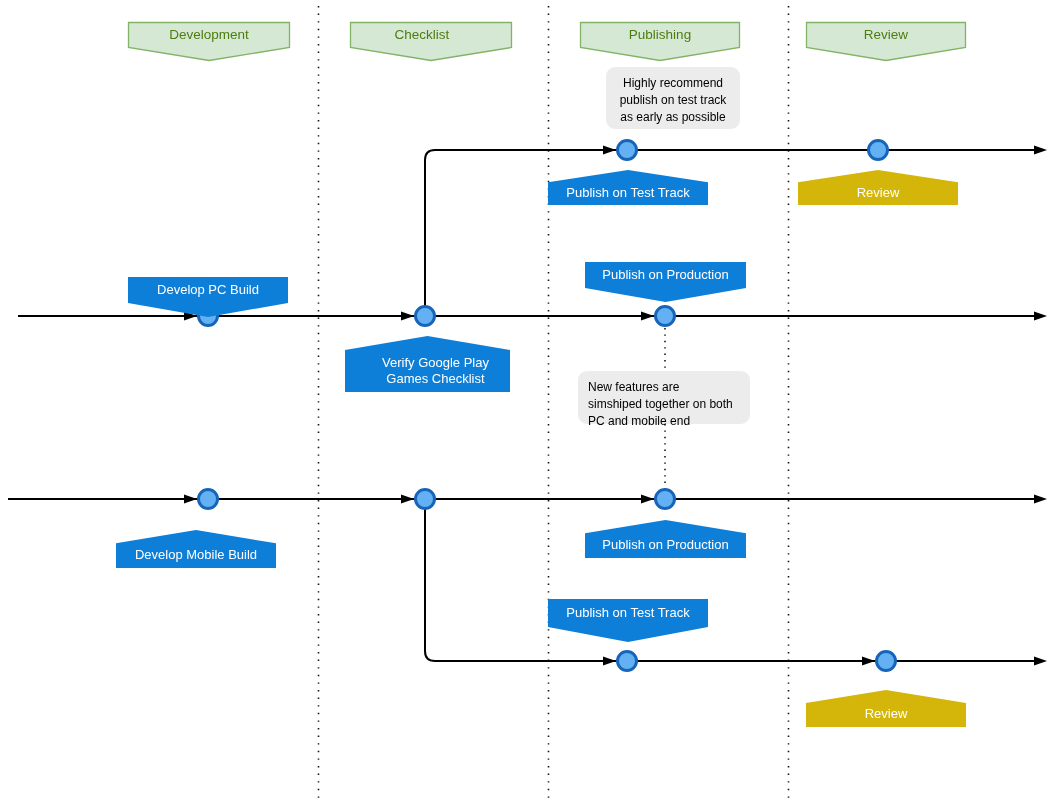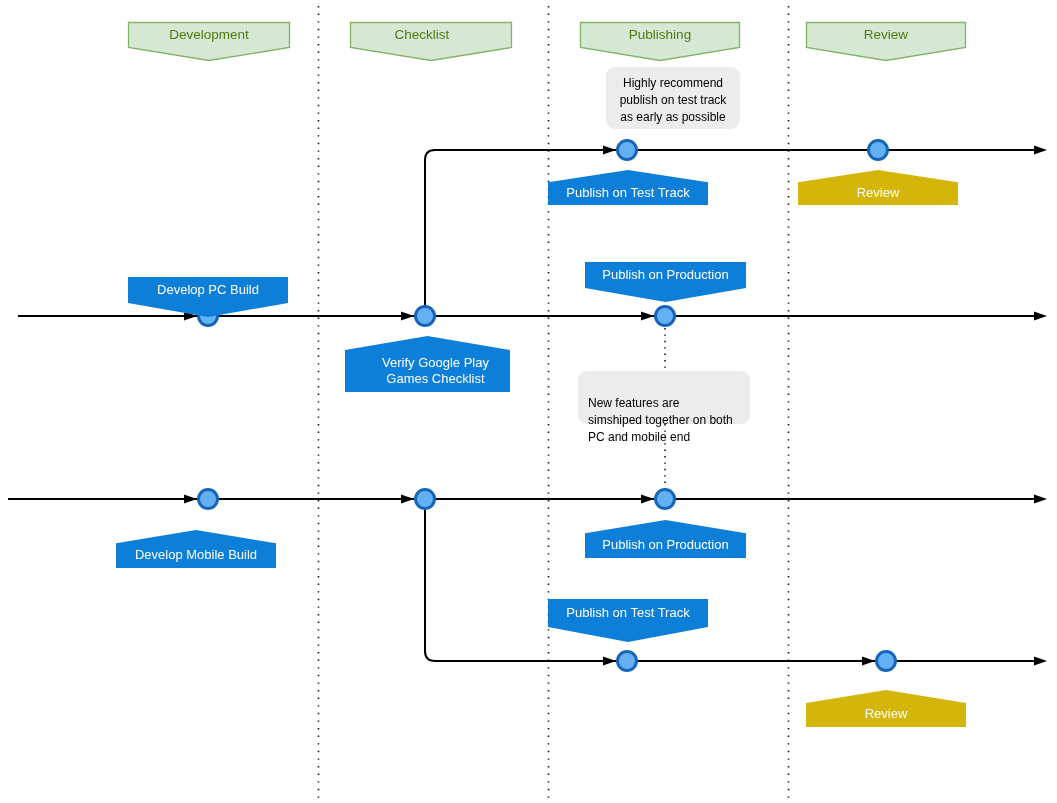--- a/index.html
+++ b/index.html
@@ -40,21 +40,21 @@
   .banner.up-tall{ clip-path:polygon(50% 0,100% 25%,100% 100%,0 100%,0 25%); padding:14px 4px 0 20px; }
 
   
   .note {
     position:absolute; box-sizing:border-box;
     background:#ececec; border-radius:9px;
     color:#000000; font-size:12px; line-height:1.4;
     padding:8px 6px; white-space:pre-line;
   }
   .note.center { text-align:center; }
-  .note.left   { text-align:left; padding:24px 10px; }
+  .note.left   { text-align:left; padding:8px 10px; }
 </style>
 </head>
 <body>
 
 <div id="canvas">
 
   <svg class="layer" width="1057" height="803" viewBox="0 0 1057 803">
 
     <line class="lane-divider" x1="318.5" y1="6" x2="318.5" y2="800"></line>
     <line class="lane-divider" x1="548.5" y1="6" x2="548.5" y2="800"></line>

